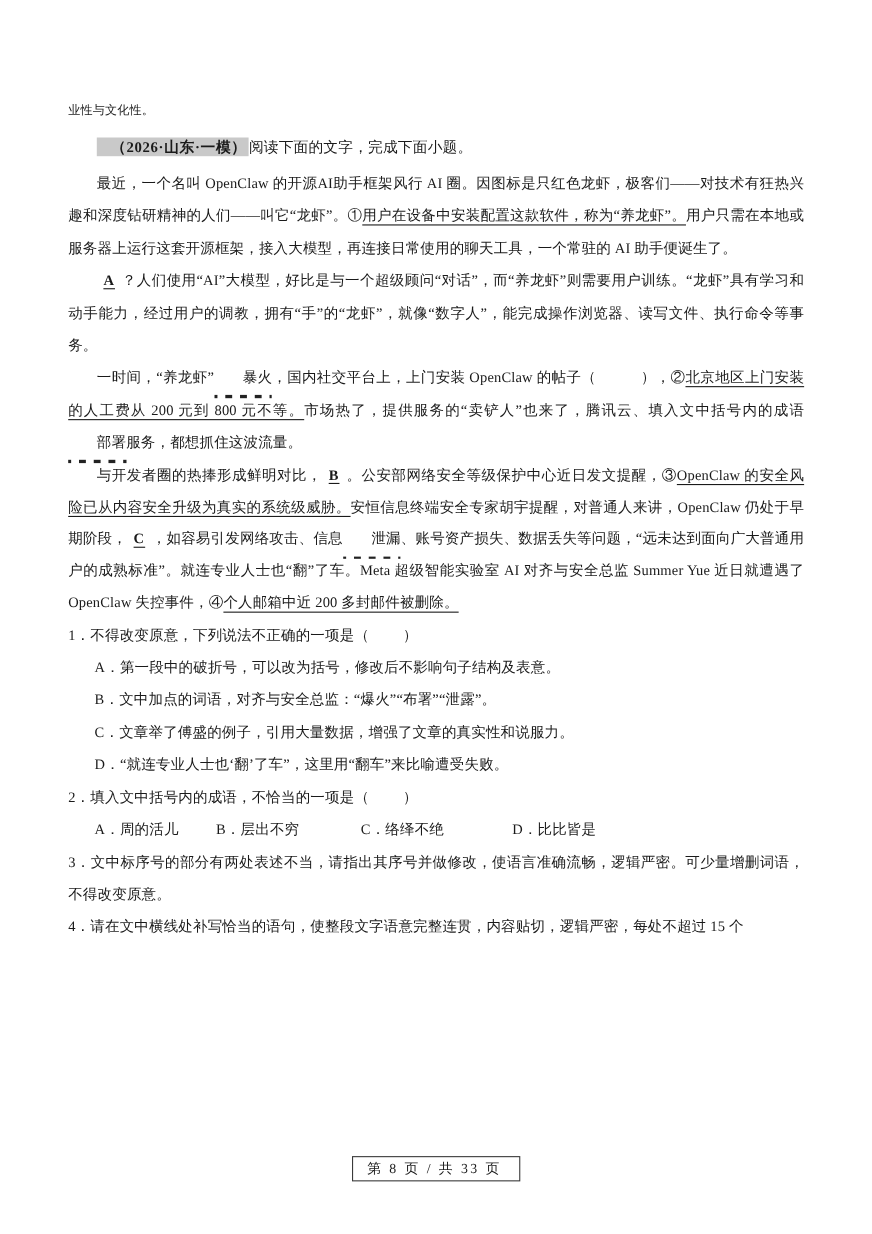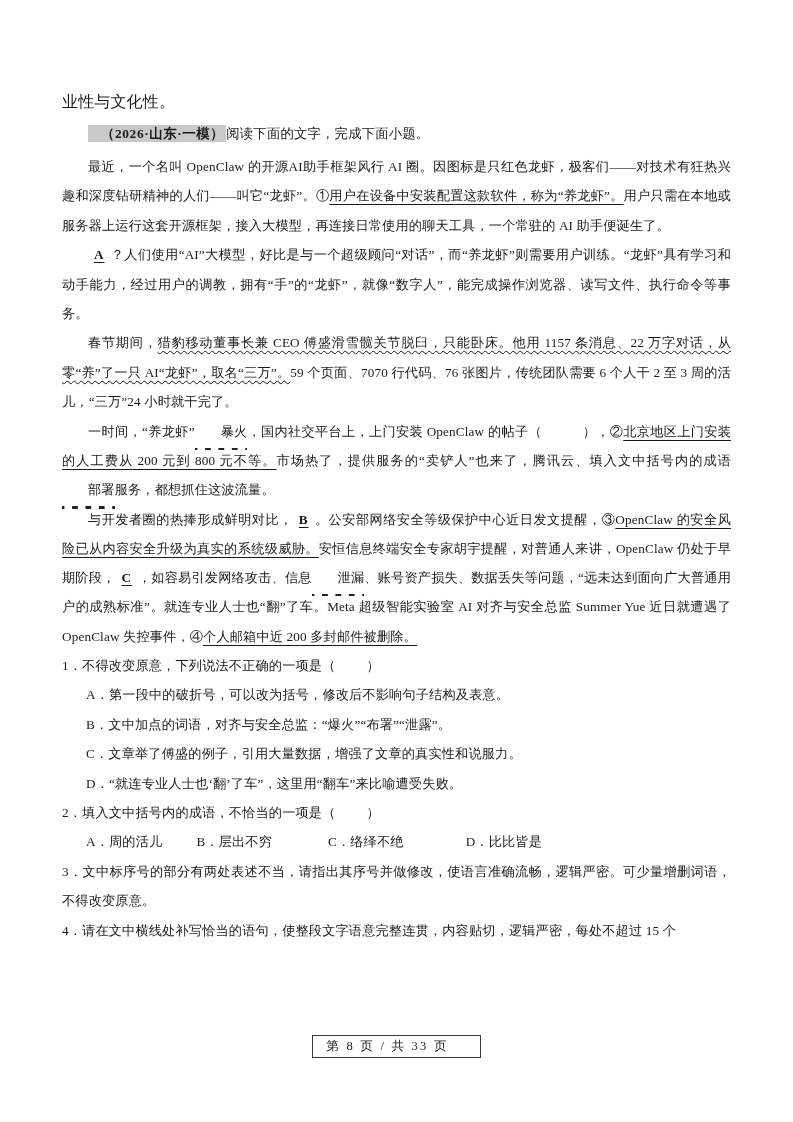--- a/index.html
+++ b/index.html
@@ -30,21 +30,21 @@
   
   p {
     margin: 0;
     font-size: 13.2px;
     line-height: 29.4px;
     text-align: justify;
     text-justify: inter-ideograph;
     letter-spacing: 0.15px;
   }
   .lead-line {
-    font-size: 16px;
+    font-size: 11px;
     line-height: 27px;
     margin-bottom: 5px;
   }
   .src-line {
     font-size: 13.4px;
     line-height: 28px;
     text-indent: 26px;
     margin-bottom: 4px;
   }
   .body-para {
@@ -126,24 +126,25 @@
   .footer {
     position: absolute;
     left: 0;
     top: 1035px;
     width: 793px;
     text-align: center;
   }
   .footer-box {
     display: inline-block;
     border: 1px solid #3a3a3a;
-    padding: 1px 31px 2px 13px;
+    padding: 1px 16px 2px 13px;
     font-size: 12.6px;
     letter-spacing: 2.2px;
     line-height: 18px;
+    margin-top: 16px;
   }
 </style>
 </head>
 <body>
 
 <div class="page">
   <div class="content">
 
     <p class="lead-line">
       <span>业性与文化性。</span>
@@ -154,23 +155,20 @@
     </p>
 
     <p class="body-para">
       <span>最近，一个名叫 OpenClaw 的开源AI助手框架风行 AI 圈。因图标是只红色龙虾，极客们——对技术有狂热兴趣和深度钻研精神的人们——叫它“龙虾”。</span><span>①</span><span class="u">用户在设备中安装配置这款软件，称为“养龙虾”。</span><span>用户只需在本地或服务器上运行这套开源框架，接入大模型，再连接日常使用的聊天工具，一个常驻的 AI 助手便诞生了。</span>
     </p>
 
     <p class="body-para">
       <span class="blank">A</span><span>？人们使用“AI”大模型，好比是与一个超级顾问“对话”，而“养龙虾”则需要用户训练。“龙虾”具有学习和动手能力，经过用户的调教，拥有“手”的“龙虾”，就像“数字人”，能完成操作浏览器、读写文件、执行命令等事务。</span>
     </p>
 
-    <p class="body-para">
-      <span>春节期间，</span><span class="wavy">猎豹移动董事长兼 CEO 傅盛滑雪髋关节脱臼，只能卧床。他用 1157 条消息、22 万字对话，从零“养”了一只 AI“龙虾”，取名“三万”。</span><span>59 个页面、7070 行代码、76 张图片，传统团队需要 6 个人干 2 至 3 周的活儿，“三万”24 小时就干完了。</span>
-    </p>
 
     <p class="body-para">
       <span>一时间，“养龙虾”</span><span class="dotted">暴火</span><span>，国内社交平台上，上门安装 OpenClaw 的帖子（</span><span class="paren-gap">　　</span><span>），</span><span>②</span><span class="u">北京地区上门安装的人工费从 200 元到 800 元不等。</span><span>市场热了，提供服务的“卖铲人”也来了，腾讯云、填入文中括号内的成语</span><span class="dotted">部署</span><span>服务，都想抓住这波流量。</span>
     </p>
 
     <p class="body-para tight">
       <span>与开发者圈的热捧形成鲜明对比，</span><span class="blank">B</span><span>。公安部网络安全等级保护中心近日发文提醒，</span><span>③</span><span class="u">OpenClaw 的安全风险已从内容安全升级为真实的系统级威胁。</span><span>安恒信息终端安全专家胡宇提醒，对普通人来讲，OpenClaw 仍处于早期阶段，</span><span class="blank">C</span><span>，如容易引发网络攻击、信息</span><span class="dotted">泄漏</span><span>、账号资产损失、数据丢失等问题，“远未达到面向广大普通用户的成熟标准”。就连专业人士也“翻”了车。Meta 超级智能实验室 AI 对齐与安全总监 Summer Yue 近日就遭遇了 OpenClaw 失控事件，</span><span>④</span><span class="u">个人邮箱中近 200 多封邮件被删除。</span>
     </p>
 
     <p class="q q-stem">

